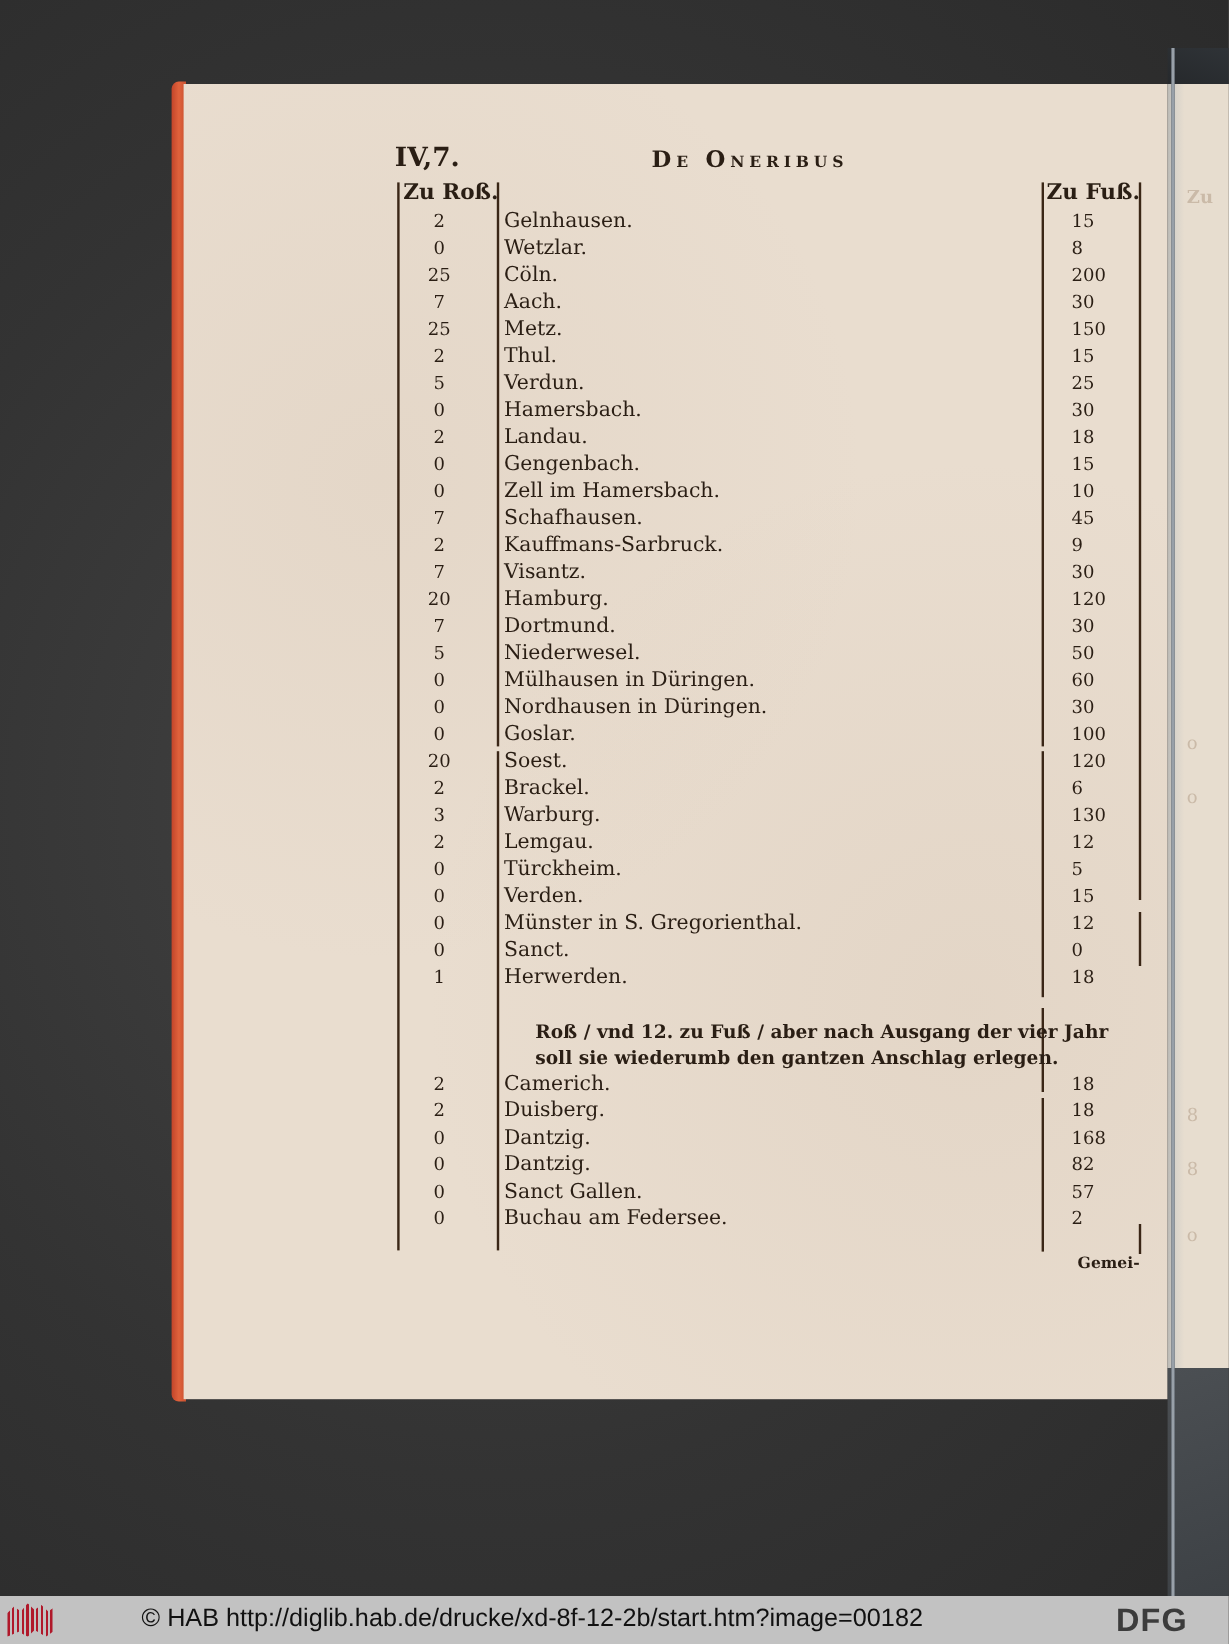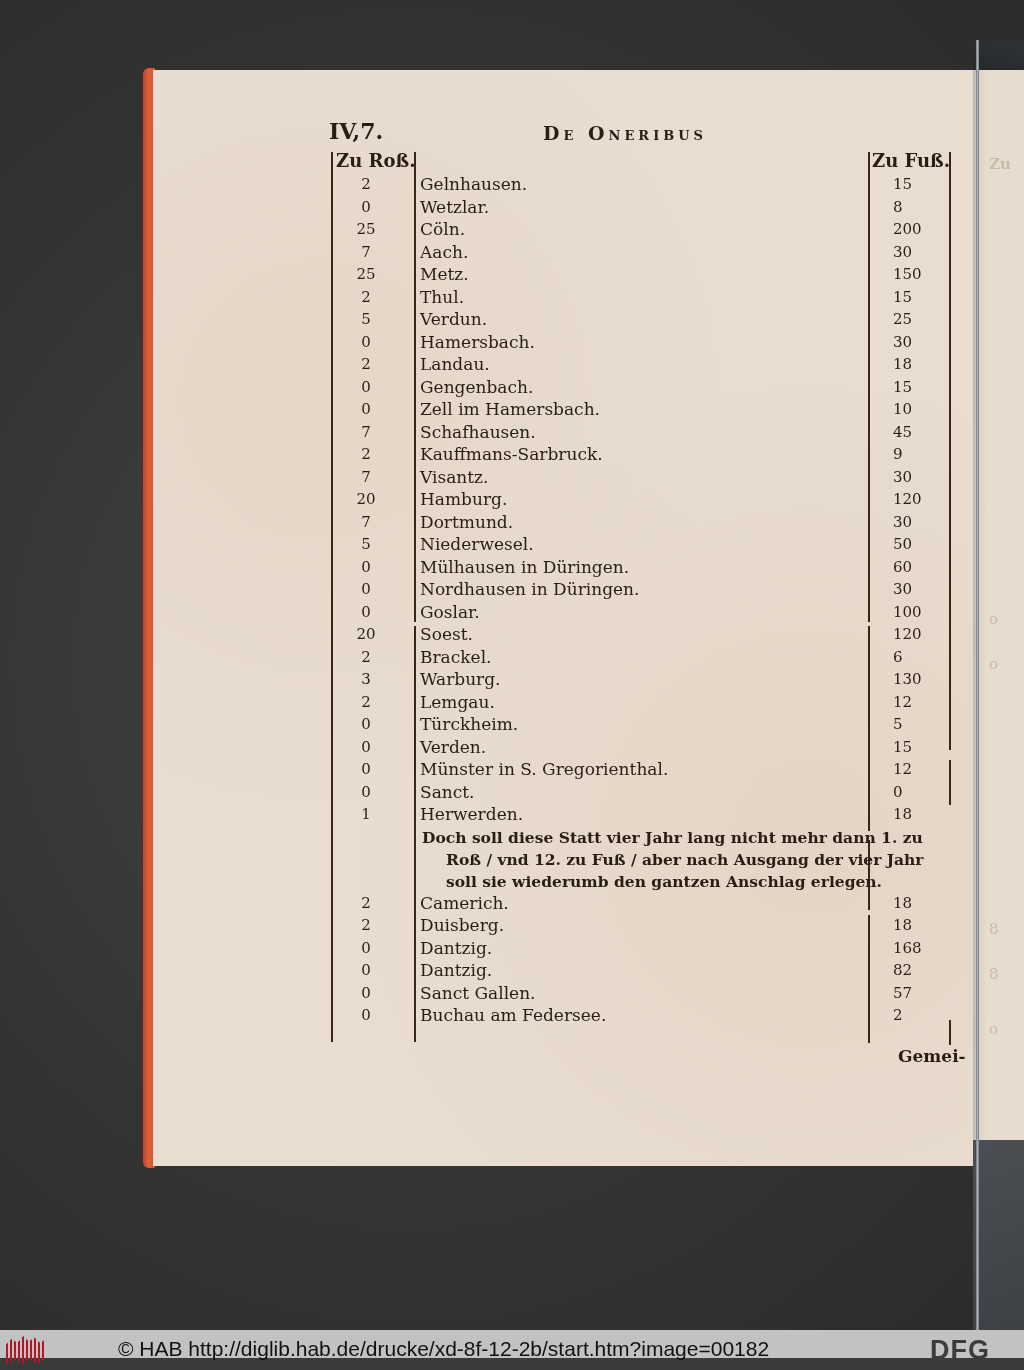--- a/index.html
+++ b/index.html
@@ -77,25 +77,25 @@
       font-size: 15px; line-height: 22px; font-family: "DejaVu Serif", serif;
     }
     .note {
       position: relative; height: 66px; color: #2a1e14;
     }
     .note .line {
       position: absolute; font-size: 15.5px; line-height: 22px; font-weight: bold; white-space: nowrap;
       font-family: "DejaVu Serif", serif;
     }
     .catchword {
-      position: absolute; left: 898px; top: 1046px; font-size: 17px; font-weight: bold; color: #2a1e14;
+      position: absolute; left: 898px; top: 1046px; font-size: 13px; font-weight: bold; color: #2a1e14;
     }
 
     .footer {
-      position: absolute; left: 0; top: 1330px; width: 1024px; height: 28px; background: #c2c2c2;
+      position: absolute; left: 0; top: 1330px; width: 1024px; height: 40px; background: #c2c2c2;
     }
     .footer .logo {
       position: absolute; left: 6px; top: 6px; width: 38px; height: 28px;
       background: repeating-linear-gradient(90deg, #b0182a 0 2px, transparent 2px 4px);
       clip-path: polygon(0 30%, 15% 10%, 30% 25%, 45% 0, 60% 20%, 75% 5%, 90% 25%, 100% 15%, 100% 85%, 85% 100%, 60% 80%, 45% 100%, 25% 85%, 0 100%);
     }
     .footer .credit {
       position: absolute; left: 118px; top: 7px; font-family: "Liberation Sans", sans-serif;
       font-size: 21px; color: #111; white-space: nowrap;
     }
@@ -282,21 +282,20 @@
       <span class="name">Sanct.</span>
       <span class="fuss">0</span>
     </div>
   <div class="row">
       <span class="ross">1</span>
       <span class="name">Herwerden.</span>
       <span class="fuss">18</span>
     </div>
 
   <div class="note">
-    <span class="line" style="left:92px;top:1px;">Doch soll diese Statt vier Jahr lang nicht mehr dann 1. zu</span>
     <span class="line" style="left:116px;top:23px;">Roß / vnd 12. zu Fuß / aber nach Ausgang der vier Jahr</span>
     <span class="line" style="left:116px;top:45px;text-align:center;">soll sie wiederumb den gantzen Anschlag erlegen.</span>
   </div>
 
   <div class="row">
       <span class="ross">2</span>
       <span class="name">Camerich.</span>
       <span class="fuss">18</span>
     </div>
   <div class="row">

